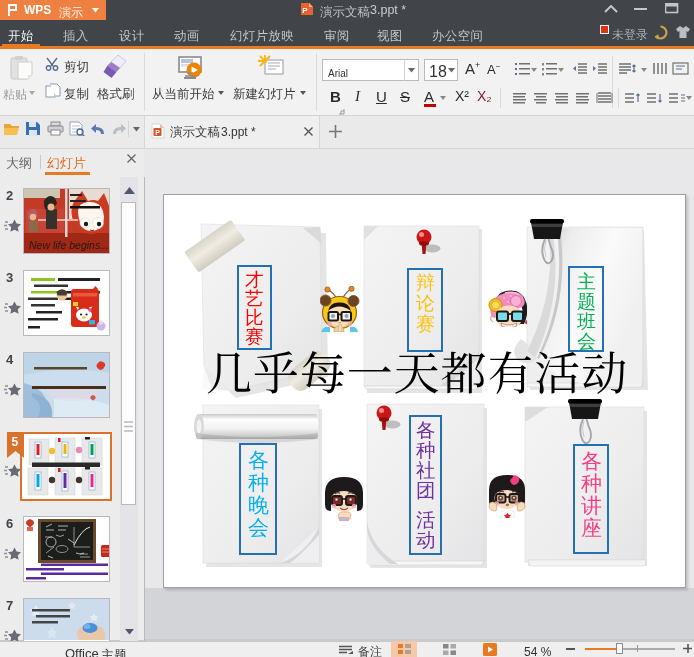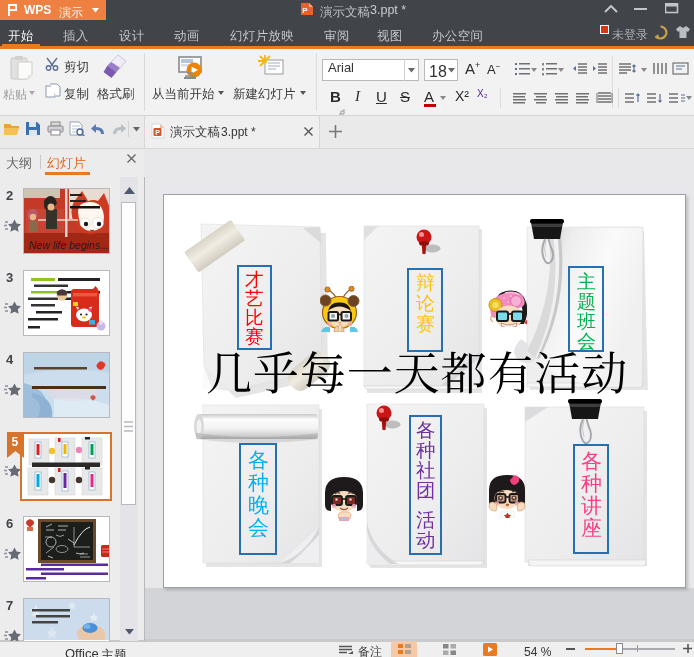--- a/index.html
+++ b/index.html
@@ -133,21 +133,21 @@
 <circle cx="7" cy="6" r="2.2" fill="#f5b717"></circle>
   </svg>
 <svg style="position:absolute;left:233px;top:85.5px;overflow:visible" width="64" height="17">
     <path d="M10.6 13.5Q10.1 13.5 9.7 13.5Q9.7 12.7 9.7 11.9V6.5H8.2V8.7Q8.2 11.9 6.2 13.5Q5.9 13.0 5.4 13.0Q7.4 11.8 7.4 8.7V2.7H7.6L7.5 2.6L8.4 2.7Q8.7 2.7 9.6 2.6Q10.4 2.5 10.8 2.4Q11.1 2.3 11.3 2.1Q11.4 2.5 11.7 2.9Q11.2 3.2 10.3 3.2L8.2 3.4V6.0H10.9Q11.4 6.0 12.0 6.0Q12.0 6.3 12.0 6.6L10.5 6.5V11.9Q10.5 12.7 10.6 13.5ZM5.8 11.6Q5.2 10.6 4.4 9.6L5.1 9.1Q5.9 10.1 6.6 11.2ZM2.3 9.1Q2.7 9.3 3.1 9.4Q2.5 11.1 0.9 13.0Q0.6 12.6 0.2 12.5Q1.1 11.5 1.7 10.3Q2.0 9.7 2.3 9.1ZM3.6 12.0V8.6H2.1Q1.6 8.6 1.0 8.6Q1.0 8.3 1.0 8.0Q1.6 8.0 2.1 8.0H3.6V6.6H1.9Q1.4 6.6 0.8 6.6Q0.9 6.3 0.8 6.0Q1.4 6.1 1.9 6.1H3.6V6.0H3.7Q4.5 4.9 5.1 3.5Q5.5 3.7 5.9 3.8Q5.5 4.9 4.7 6.1H5.9Q6.4 6.1 7.0 6.0Q7.0 6.3 7.0 6.6Q6.4 6.6 5.9 6.6H4.4V8.0H5.7Q6.3 8.0 6.8 8.0Q6.8 8.3 6.8 8.6Q6.3 8.6 5.7 8.6H4.4V12.3Q4.4 12.8 4.1 13.2Q3.6 13.6 2.6 13.6Q2.7 13.0 2.3 12.6Q2.6 12.6 3.0 12.7Q3.4 12.7 3.5 12.6Q3.6 12.5 3.6 12.0ZM3.7 5.4 2.9 5.9 1.6 4.1 2.3 3.5ZM6.7 2.8Q6.6 3.1 6.7 3.4Q6.1 3.4 5.6 3.4H2.2Q1.6 3.4 1.1 3.4Q1.1 3.1 1.1 2.8Q1.6 2.9 2.2 2.9H3.4L2.7 2.1L3.4 1.5L4.5 2.6L4.2 2.9H5.6Q6.1 2.9 6.7 2.8Z M14.3 3.7Q13.6 3.7 13.0 3.7Q13.0 3.4 13.0 3.0Q13.6 3.0 14.3 3.0H16.5L14.6 6.5H16.2Q16.3 8.8 15.3 10.6Q17.1 12.4 20.7 12.3L24.2 12.4Q23.9 12.8 23.9 13.3Q22.6 13.2 21.0 13.2Q19.4 13.2 18.7 13.1Q16.3 12.8 14.9 11.4Q14.1 12.5 13.1 13.3Q12.7 12.9 12.3 12.8Q13.5 12.0 14.3 10.7Q13.5 9.6 13.2 8.3L14.0 8.1Q14.2 9.0 14.7 9.8Q15.3 8.6 15.3 7.2H13.2L15.2 3.7ZM20.3 12.0Q19.9 12.0 19.4 12.0Q19.4 11.4 19.4 10.7H17.7Q17.0 10.7 16.3 10.7Q16.4 10.4 16.3 10.0Q17.0 10.0 17.7 10.0H19.4V9.0H18.3Q17.6 9.0 17.0 9.0Q17.0 8.6 17.0 8.3Q17.6 8.3 18.3 8.3H19.4V7.3H18.4Q17.7 7.3 17.0 7.3Q17.1 7.0 17.0 6.6Q17.7 6.7 18.4 6.7H19.4V5.5H17.6Q16.9 5.5 16.3 5.5Q16.3 5.2 16.3 4.8Q16.9 4.8 17.6 4.8H19.4V3.8H18.5Q17.9 3.8 17.2 3.9Q17.3 3.5 17.2 3.1Q17.9 3.2 18.5 3.2H19.4Q19.4 2.5 19.4 1.8Q19.9 1.8 20.3 1.8Q20.3 2.5 20.3 3.2H22.9V4.8Q23.5 4.8 24.2 4.8Q24.1 5.2 24.2 5.5Q23.5 5.5 22.9 5.5V7.3H20.3V8.3H21.6Q22.2 8.3 22.9 8.3Q22.9 8.6 22.9 9.0Q22.2 9.0 21.6 9.0H20.3V10.0H22.3Q22.9 10.0 23.6 10.0Q23.6 10.4 23.6 10.7Q22.9 10.7 22.3 10.7H20.3Q20.3 11.4 20.3 12.0ZM20.3 6.7H22.0V5.5H20.3ZM20.3 4.8H22.0V3.8H20.3Z M35.3 4.1H32.3Q31.5 4.1 30.7 4.1Q30.8 3.7 30.7 3.3Q31.5 3.3 32.3 3.3H36.2V12.2Q36.2 13.0 35.6 13.3Q35.0 13.7 33.8 13.7Q34.0 13.0 33.5 12.6Q33.9 12.6 34.5 12.6Q35.0 12.6 35.1 12.5Q35.3 12.3 35.3 11.7ZM29.9 4.5Q30.3 4.8 30.8 5.0Q30.5 5.6 29.5 7.2Q29.5 7.2 27.7 10.0Q27.7 10.0 26.8 11.4L29.5 10.9L29.8 10.8Q29.5 10.2 29.1 9.6L29.9 9.1Q30.9 10.6 31.6 12.1L30.7 12.5Q30.4 12.0 30.2 11.5L29.6 11.5L25.5 12.4L25.3 11.6Q25.7 11.5 25.9 11.3Q26.7 10.1 28.2 7.6L25.3 7.8L25.2 7.0Q25.5 7.0 25.7 6.8Q26.2 6.1 27.1 4.4Q28.0 2.7 28.1 1.9Q28.6 2.1 29.2 2.2Q29.0 2.9 27.9 4.7Q26.8 6.5 26.5 6.9L28.5 6.8L28.7 6.8Q29.5 5.3 29.9 4.5Z M46.2 11.9V5.5Q46.2 4.7 46.2 3.9H44.6Q43.9 3.9 43.2 4.0Q43.2 3.6 43.2 3.2Q43.9 3.2 44.6 3.2H48.2Q48.9 3.2 49.6 3.2Q49.5 3.6 49.6 4.0Q48.9 3.9 48.2 3.9H47.1Q47.1 4.7 47.1 5.5V12.2Q47.1 13.0 46.6 13.4Q46.0 13.7 44.8 13.7Q44.9 13.1 44.5 12.6Q44.9 12.6 45.4 12.7Q45.9 12.7 46.1 12.6Q46.2 12.5 46.2 11.9ZM38.8 13.5Q38.4 13.2 37.7 13.2Q38.7 12.3 39.3 11.2Q40.1 9.7 40.1 7.1V3.7Q40.1 2.8 40.1 1.9Q40.6 2.0 41.1 1.9Q41.1 2.8 41.1 3.7V5.6L42.6 4.3Q43.0 4.7 43.4 5.0Q42.7 5.6 41.7 6.2L41.1 6.6Q41.1 6.6 41.1 6.5Q41.1 7.8 40.9 9.0Q42.1 9.9 43.1 11.0L42.3 11.6Q41.8 11.1 41.3 10.6L40.7 10.1Q40.2 12.2 38.8 13.5ZM37.6 8.1Q38.2 6.7 38.6 5.1L39.6 5.3Q39.2 6.9 38.6 8.4Z M62.0 5.1Q62.0 5.5 62.0 5.9Q61.2 5.9 60.4 5.9H53.9V7.9H59.3V13.3H58.3V8.7H53.9Q53.9 10.4 53.2 11.7Q52.4 13.0 51.2 13.6Q51.0 13.1 50.4 12.9Q51.6 12.4 52.3 11.4Q53.0 10.3 53.0 8.7V3.9Q53.0 2.9 52.9 2.0Q53.4 2.1 53.9 2.0Q53.9 2.9 53.9 3.9V5.1H57.3V3.6Q57.3 2.7 57.3 1.8Q57.8 1.8 58.3 1.8Q58.3 2.7 58.3 3.6V5.1H60.4Q61.2 5.1 62.0 5.1Z" fill="#3a3a3a"></path>
   </svg>
 <svg class="abs" style="left:300px;top:91px" width="7" height="5">
     <path d="M0 0 L6 0 L3 4 Z" fill="#555"></path>
   </svg>
 <div class="abs" style="left:316px;top:53px;width:1px;height:58px;background:#dbdad9"></div>
 <div class="abs" style="left:322px;top:59px;width:97px;height:22px;background:#fff;border:1px solid #b9b9b9"></div>
-<div class="abs" style="left:328px;top:60px;font-size:13px;color:#333">Arial</div>
+<div class="abs" style="left:328px;top:68px;font-size:10px;color:#333">Arial</div>
 <div class="abs" style="left:404px;top:59px;width:1px;height:22px;background:#d0d0d0"></div>
 <svg class="abs" style="left:408px;top:68px" width="8" height="6">
     <path d="M0 0 L7 0 L3.5 4.5 Z" fill="#666"></path>
   </svg>
 <div class="abs" style="left:424px;top:59px;width:34px;height:22px;background:#fff;border:1px solid #b9b9b9"></div>
 <div class="abs" style="left:429px;top:63px;font-size:16px;color:#333">18</div>
 <svg class="abs" style="left:448px;top:68px" width="8" height="6">
     <path d="M0 0 L7 0 L3.5 4.5 Z" fill="#666"></path>
   </svg>
 <div class="abs" style="left:465px;top:60px;font-size:15px;color:#2b2b2b">A<sup style="font-size:9px">+</sup></div>
@@ -200,21 +200,21 @@
 <div class="abs" style="left:330px;top:88px;font-size:15px;font-weight:bold;color:#2b2b2b">B</div>
 <div class="abs" style="left:355px;top:88px;font-size:15px;font-style:italic;font-family:'Liberation Serif',serif;color:#2b2b2b">I</div>
 <div class="abs" style="left:376px;top:88px;font-size:15px;text-decoration:underline;color:#2b2b2b">U</div>
 <div class="abs" style="left:400px;top:88px;font-size:15px;text-decoration:line-through;color:#2b2b2b">S</div>
 <div class="abs" style="left:424px;top:88px;font-size:15px;color:#2b2b2b">A</div>
 <div class="abs" style="left:424px;top:104px;width:12px;height:3px;background:#c00000"></div>
 <svg class="abs" style="left:440px;top:96px" width="7" height="5">
     <path d="M0 0 L6 0 L3 4 Z" fill="#888"></path>
   </svg>
 <div class="abs" style="left:455px;top:88px;font-size:14px;color:#2b2b2b">X²</div>
-<div class="abs" style="left:477px;top:88px;font-size:10px;color:#4c1d95">X₂</div>
+<div class="abs" style="left:477px;top:88px;font-size:14px;color:#7f1d1d">X₂</div>
 <div class="abs" style="left:500px;top:88px;width:1px;height:20px;background:#dbdad9"></div>
 <svg class="abs" style="left:512px;top:92px" width="16" height="12">
     <rect x="1" y="1" width="13" height="1.5" fill="#707070"></rect>
     <rect x="1" y="4" width="12" height="1.5" fill="#707070"></rect>
     <rect x="1" y="7" width="13" height="1.5" fill="#707070"></rect>
     <rect x="1" y="10" width="12" height="1.5" fill="#707070"></rect>
   </svg>
 <svg class="abs" style="left:533px;top:92px" width="16" height="12">
     <rect x="1" y="1" width="13" height="1.5" fill="#707070"></rect>
     <rect x="3.0" y="4" width="10" height="1.5" fill="#707070"></rect>

